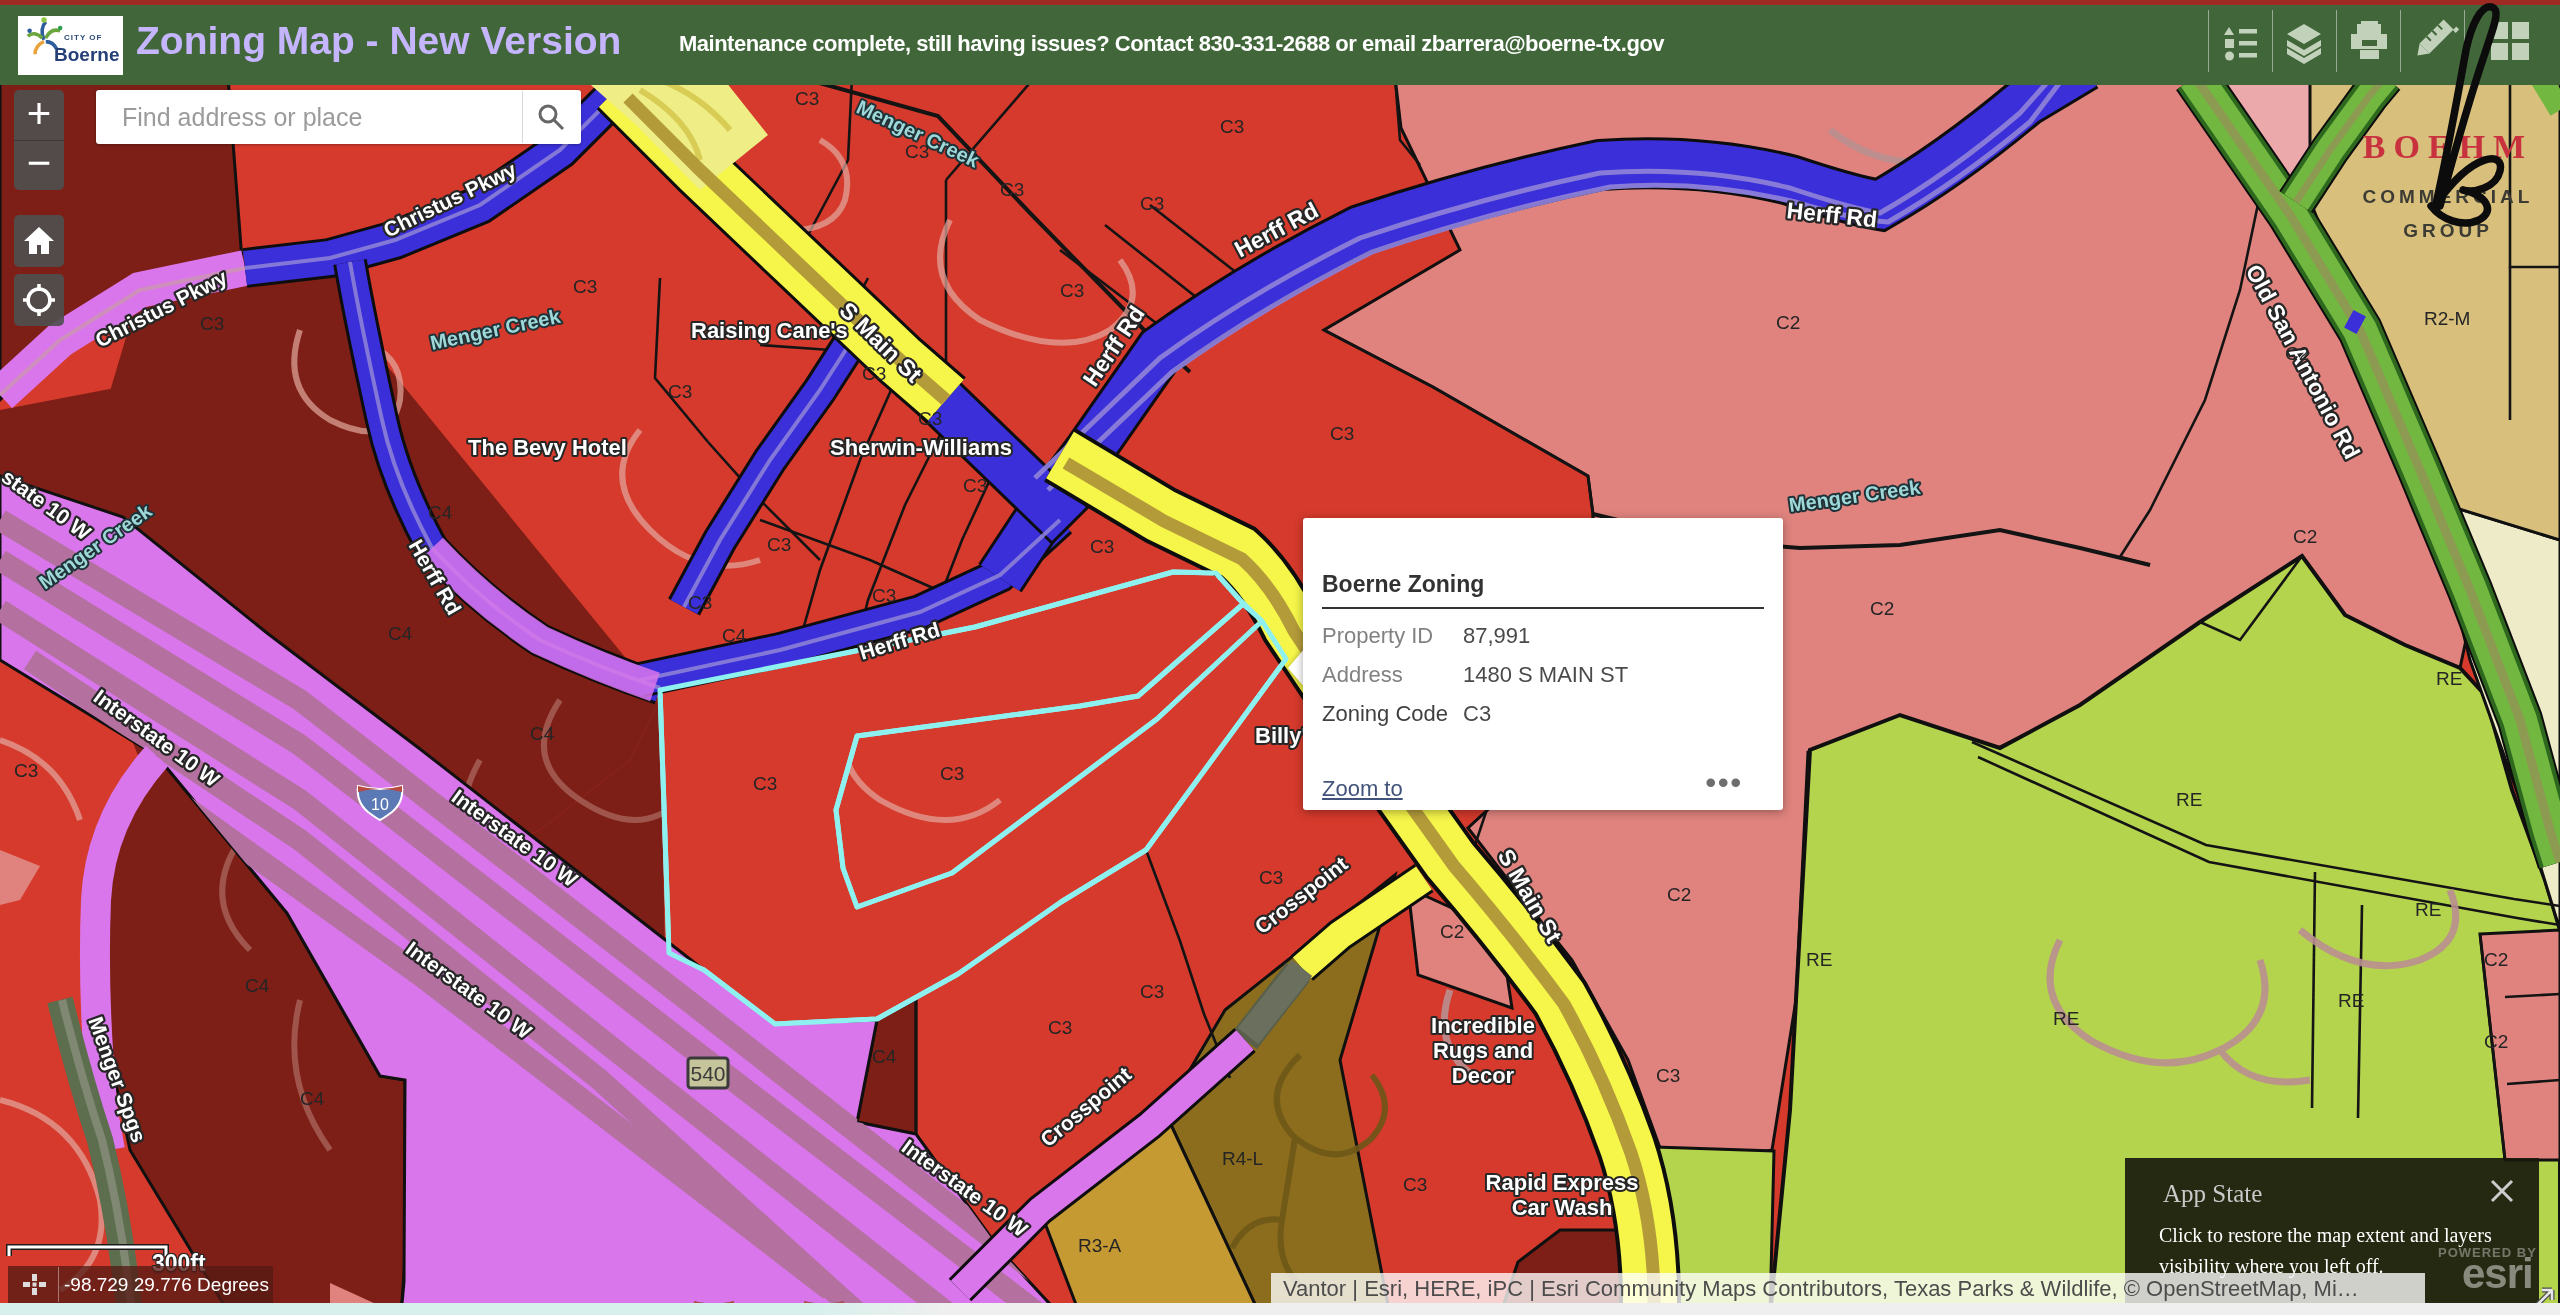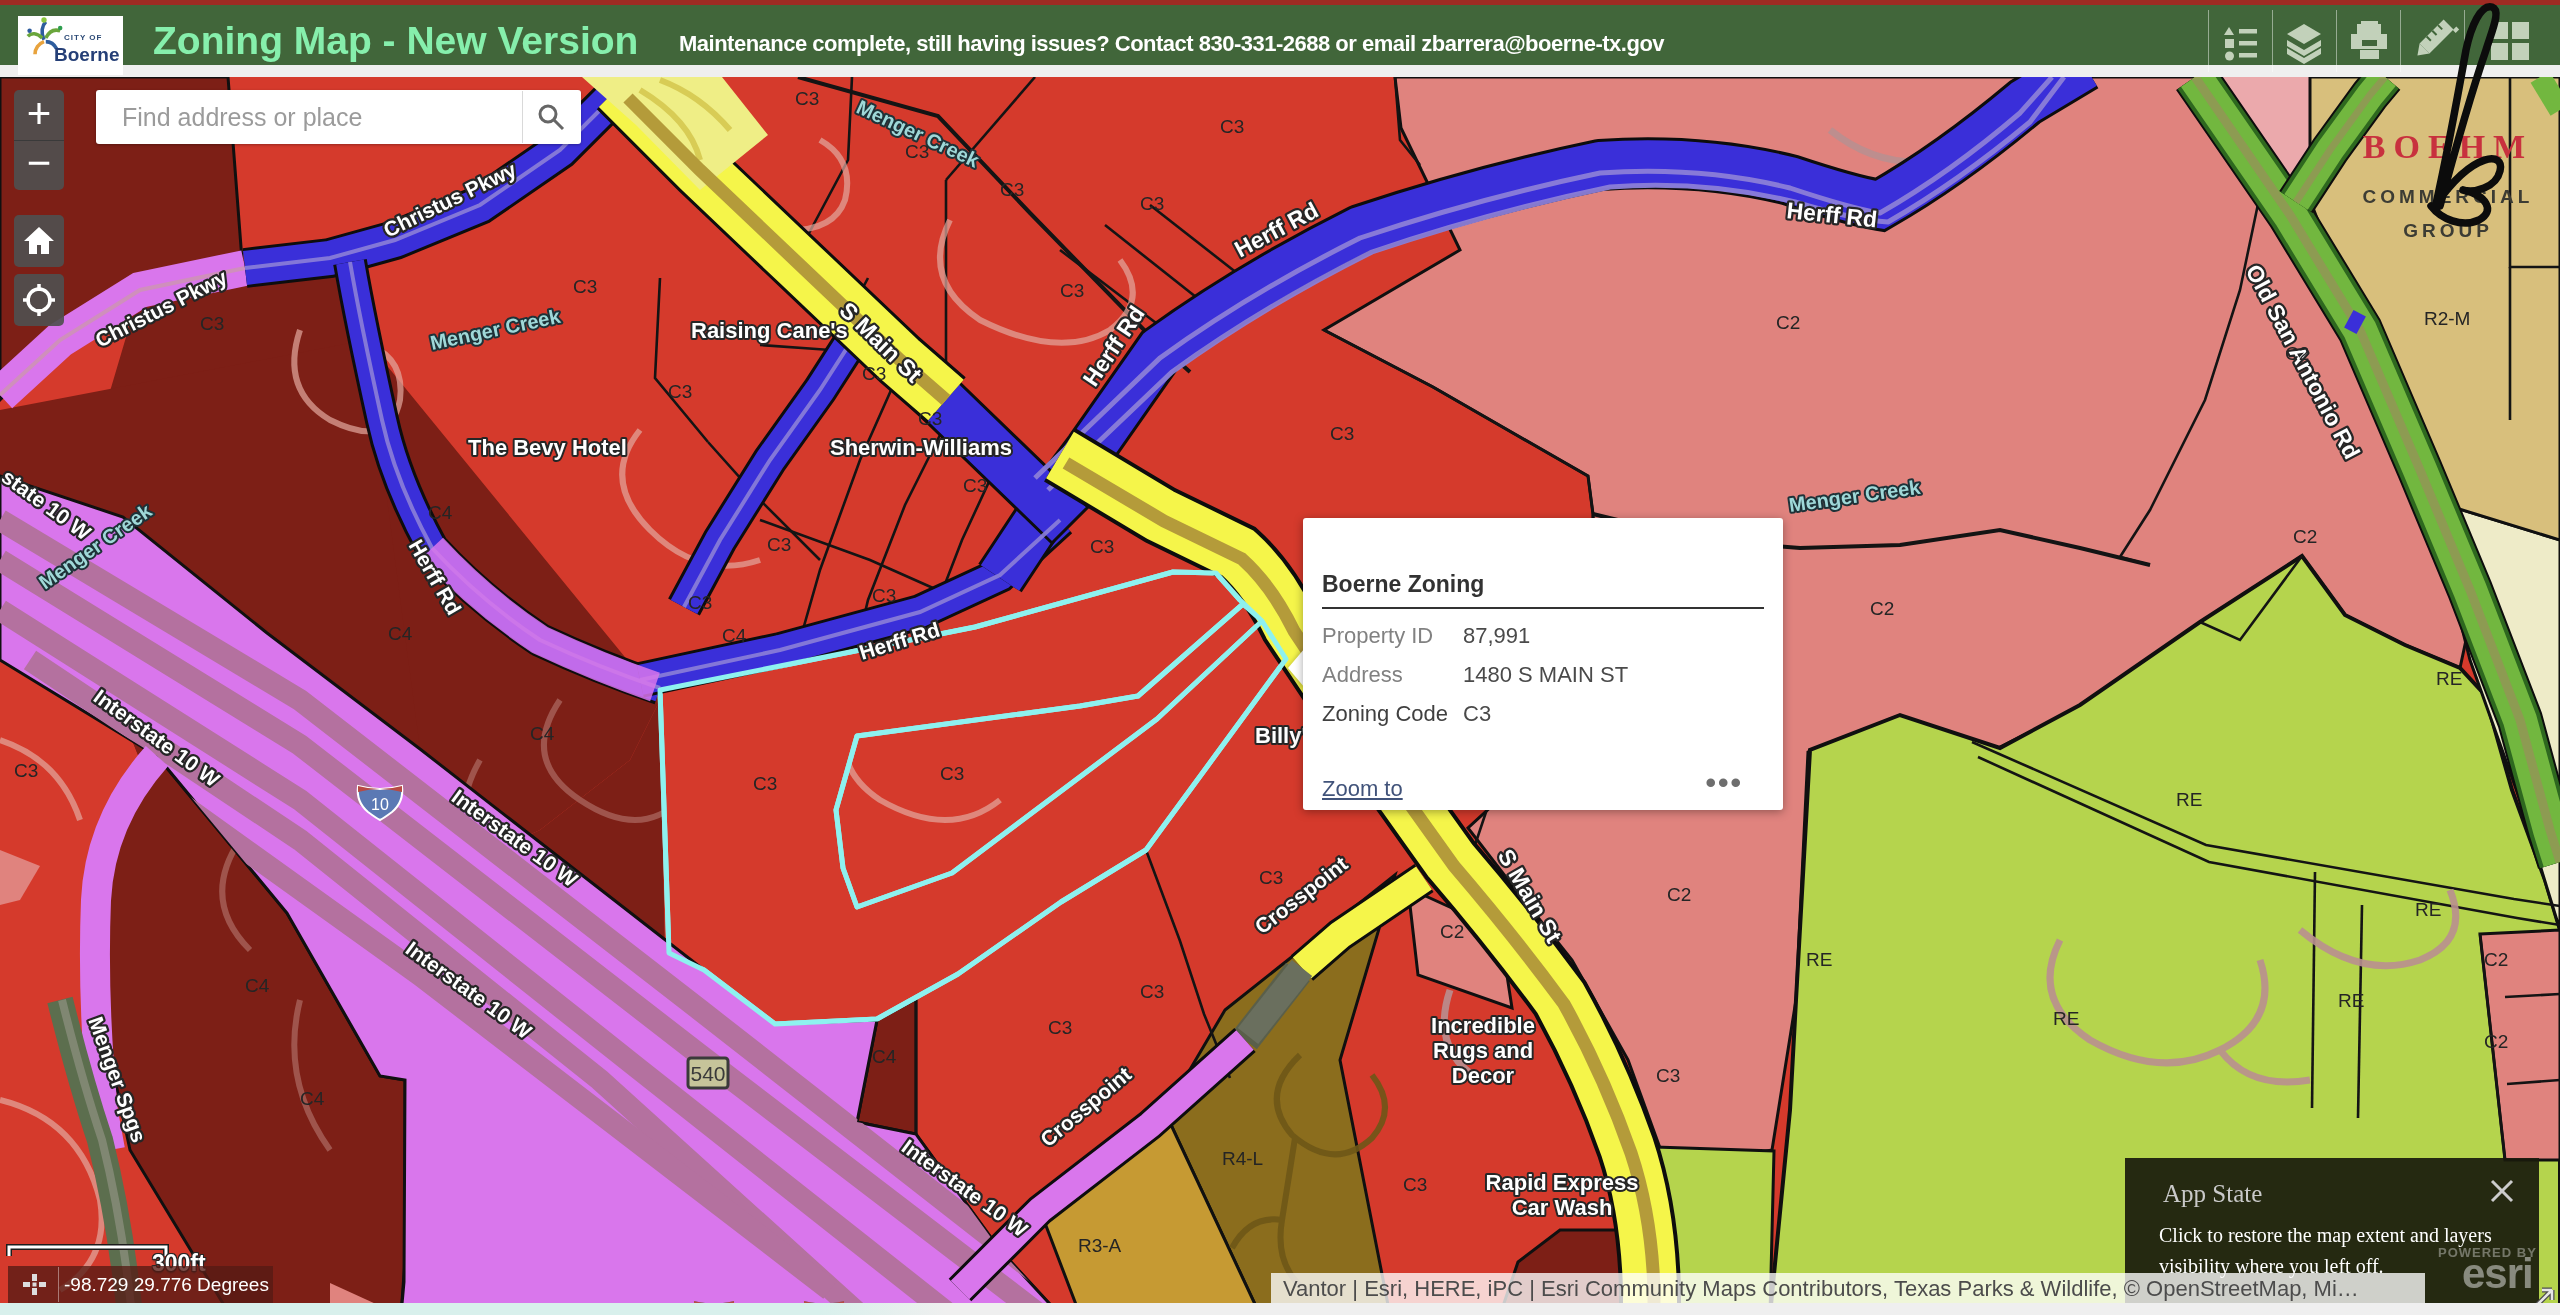--- a/index.html
+++ b/index.html
@@ -1,21 +1,21 @@
 <!DOCTYPE html>
 <html><head>
 <meta charset="utf-8">
 <style>
   html,body{margin:0;padding:0;width:2560px;height:1315px;overflow:hidden;background:#efefef;}
   *{box-sizing:border-box;}
   body{font-family:"Liberation Sans", sans-serif;}
   #redstrip{position:absolute;left:0;top:0;width:2560px;height:5px;background:#9e2b23;}
-  #header{position:absolute;left:0;top:5px;width:2560px;height:60px;background:#41663a;}
+  #header{position:absolute;left:0;top:5px;width:2560px;height:80px;background:#41663a;}
   #logo{position:absolute;left:18px;top:11px;width:105px;height:59px;background:#fff;}
-  #title{position:absolute;left:153px;top:14px;color:#86efac;font-size:39px;font-weight:bold;}
+  #title{position:absolute;left:136px;top:14px;color:#c4b5fd;font-size:39px;font-weight:bold;}
   #maint{position:absolute;left:679px;top:26px;color:#fff;font-size:22px;font-weight:bold;letter-spacing:-0.5px;}
   .hbtn{position:absolute;top:5px;height:62px;width:63px;border-left:1px solid rgba(255,255,255,0.45);}
   #mapwrap{position:absolute;left:0;top:77px;width:2560px;height:1226px;overflow:hidden;}
   #bottomstrip{position:absolute;left:0;top:1303px;width:2560px;height:12px;background:linear-gradient(90deg,#d8f0ec 0%,#d8f0ec 32%,#efefef 37%,#efefef 100%);}
   
   #search{position:absolute;left:96px;top:90px;width:485px;height:54px;background:#fff;border-radius:3px;box-shadow:0 1px 3px rgba(0,0,0,0.3);}
   #search .ph{position:absolute;left:26px;top:13px;color:#9b9b9b;font-size:25px;}
   #search .div{position:absolute;right:58px;top:1px;width:1px;height:52px;background:#d9d9d9;}
   .mbtn{position:absolute;left:14px;width:50px;background:rgba(79,79,79,0.92);border-radius:5px;color:#fff;}
   

